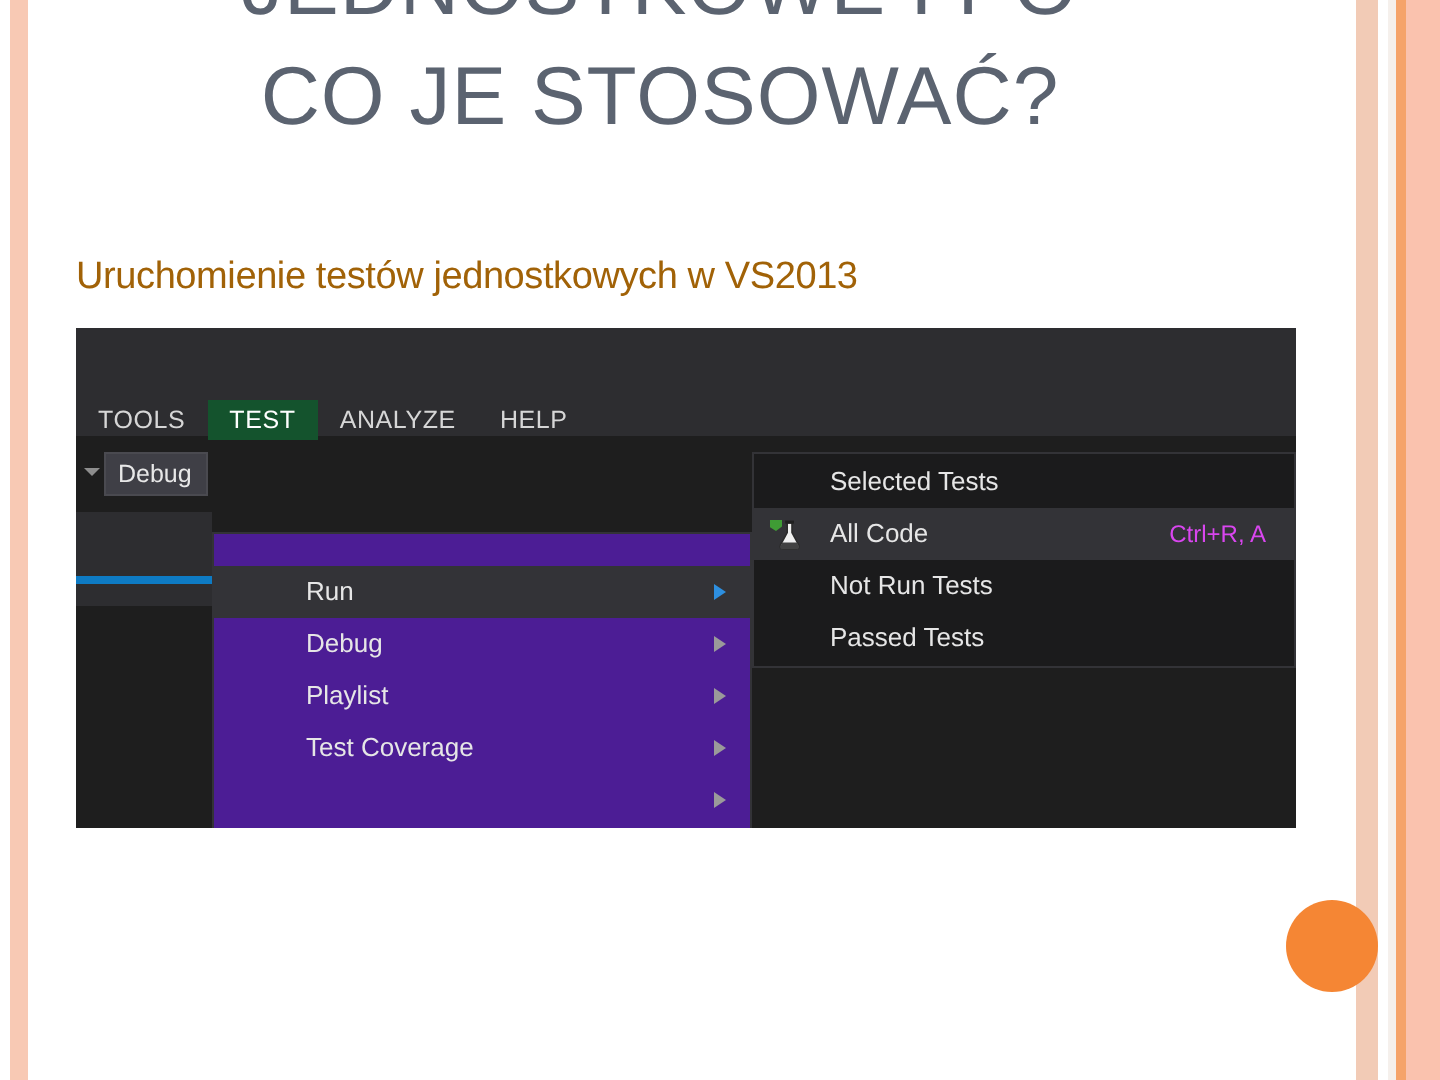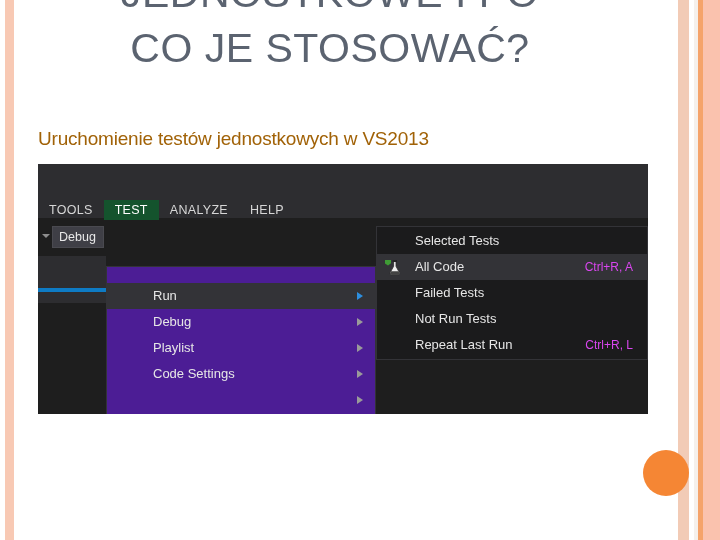--- a/index.html
+++ b/index.html
@@ -271,21 +271,21 @@
     </div>
     <div class="dd-item">
       <span>Debug</span>
       <span class="arrow"></span>
     </div>
     <div class="dd-item">
       <span>Playlist</span>
       <span class="arrow"></span>
     </div>
     <div class="dd-item">
-      <span>Code Settings</span>
+      <span>Test Coverage</span>
       <span class="arrow"></span>
     </div>
     <div class="dd-item">
       <span class="arrow"></span>
     </div>
     <div class="dd-sep"></div>
     <div class="dd-item">
       <span>Windows</span>
       <span class="arrow"></span>
     </div>
@@ -300,28 +300,24 @@
       <svg class="flask-icon" viewBox="0 0 17 17">
         <path d="M1 1 L7 1 L7 4.2 L4 6.5 L1 4.6 Z" fill="#3f9c35"></path>
         <path d="M9.6 2.5 L9.6 7.3 L6.2 13.6 C5.7 14.6 6.3 15.6 7.4 15.6 L14.2 15.6 C15.3 15.6 15.9 14.6 15.4 13.6 L12 7.3 L12 2.5 Z" fill="#f0f0f0" stroke="#2b2b2b" stroke-width="0.8"></path>
         <path d="M7.2 12.3 L14.4 12.3 L15.4 13.9 C15.9 14.8 15.3 15.6 14.2 15.6 L7.4 15.6 C6.3 15.6 5.7 14.8 6.2 13.9 Z" fill="#424242"></path>
         <rect x="8.6" y="1.3" width="4.4" height="1.5" fill="#1f1f1f"></rect>
       </svg>
       <span>All Code</span>
       <span class="shortcut">Ctrl+R, A</span>
     </div>
     <div class="sm-item">
-      <span>Failed Tests</span>
-      <span class="shortcut"></span>
-    </div>
-    <div class="sm-item">
       <span>Not Run Tests</span>
       <span class="shortcut"></span>
     </div>
     <div class="sm-item">
-      <span>Repeat Last Run</span>
-      <span class="shortcut">Ctrl+R, L</span>
+      <span>Passed Tests</span>
+      <span class="shortcut"></span>
     </div>
   </div>
 
 </div>
 
 <div class="orange-dot"></div>
 
 </body></html>

